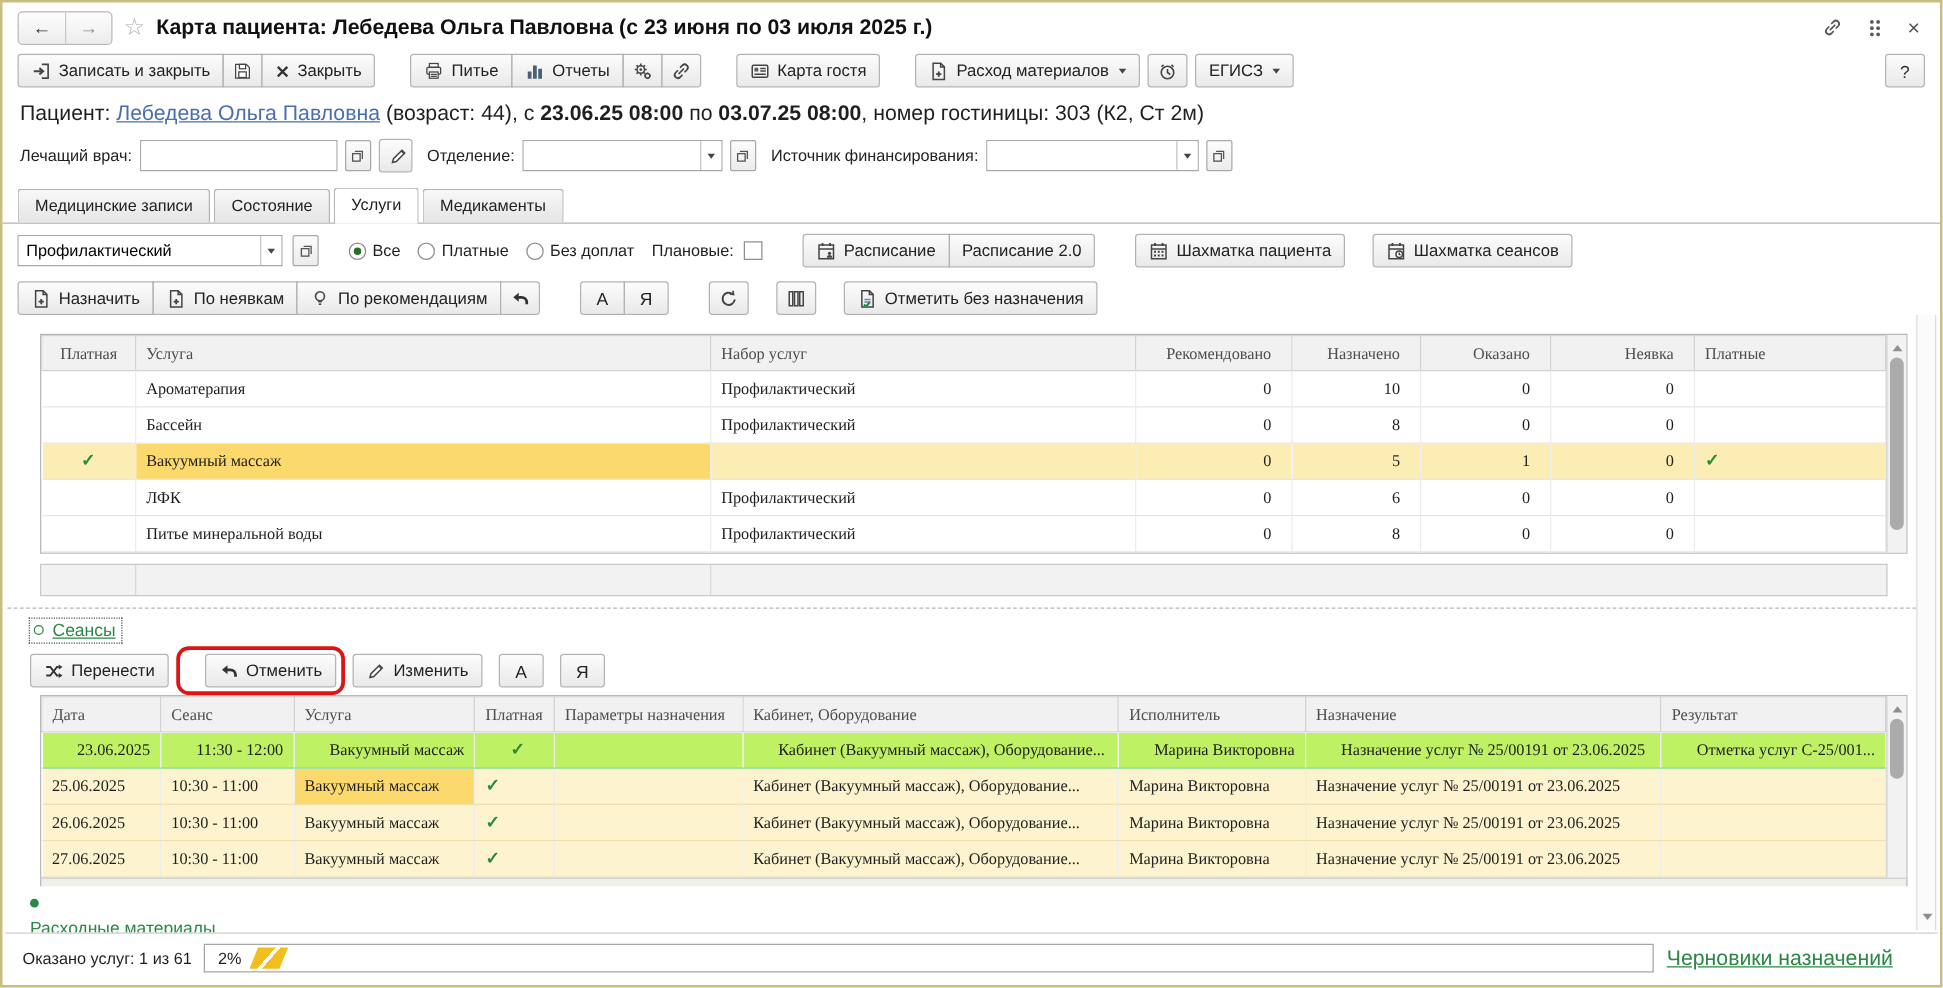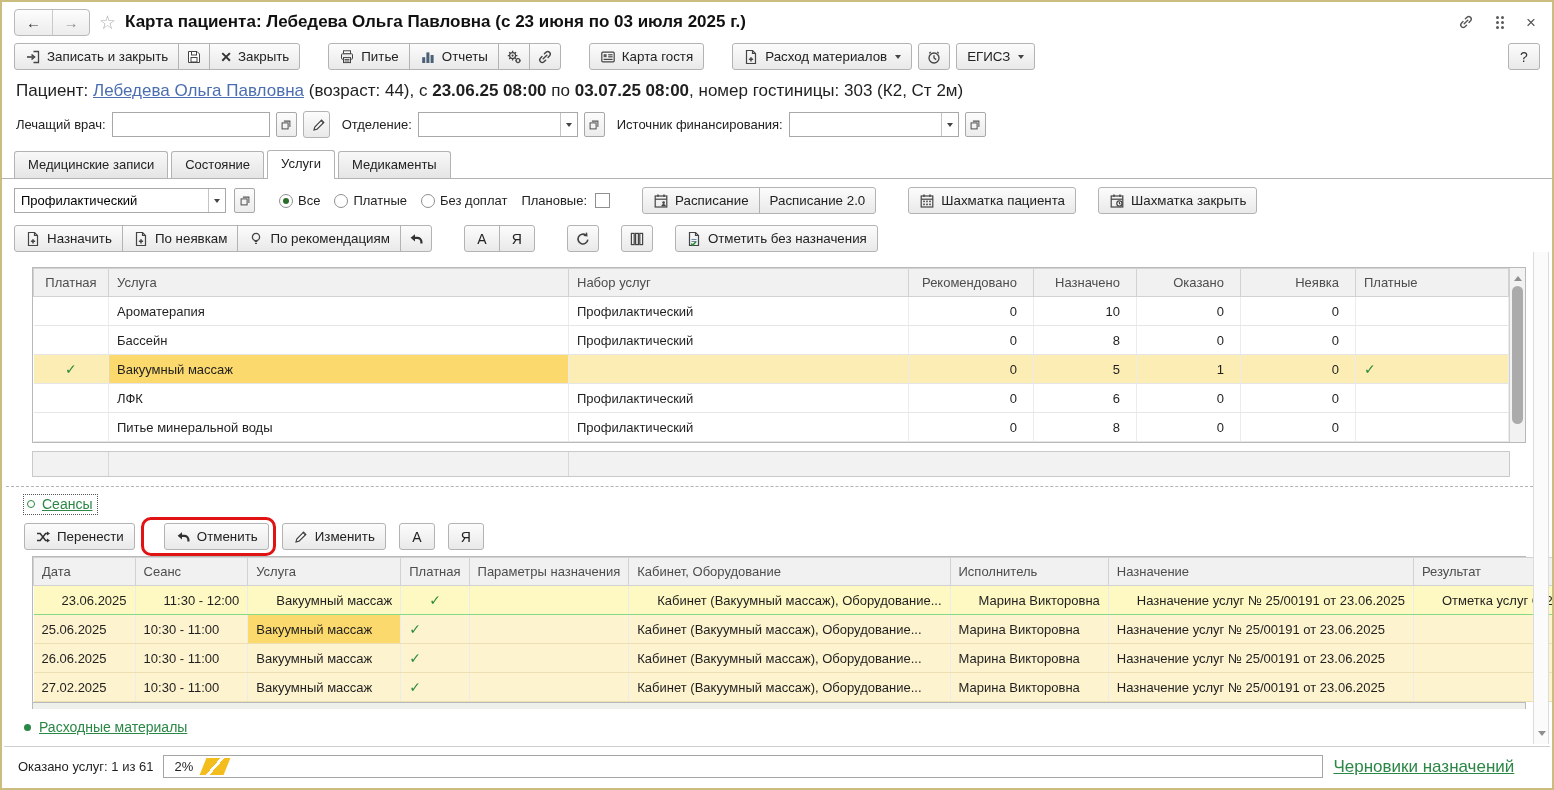--- a/index.html
+++ b/index.html
@@ -60,30 +60,30 @@
   
   .filterrow { display:flex; align-items:center; padding:8px 12px 4px 12px; gap:8px; }
   .radio { width:14px; height:14px; border:1px solid #8f8f8f; border-radius:50%; background:#fff; position:relative; flex:none; }
   .radio.checked::after { content:""; position:absolute; inset:3px; border-radius:50%; background:#2a6e2a; }
   .ritem { display:inline-flex; align-items:center; gap:5px; margin-right:6px; }
   .checkbox { width:15px; height:15px; border:1px solid #8f8f8f; background:#fff; flex:none; }
   
   .actionsrow { display:flex; align-items:center; padding:7px 12px; gap:8px; }
   .lettbtn { width:36px; justify-content:center; font-size:14px; }
   
-  .tblwrap { display:flex; margin:8px 0 0 30px; width:1494px; border:1px solid #b9b9b9; background:#fff; }
+  .tblwrap { display:flex; margin:8px 0 0 30px; width:1494px; border:1px solid #b9b9b9; background:#fff;font-family:Liberation Serif, serif; }
   table { border-collapse:collapse; table-layout:fixed; flex:1; }
   th { background:#f1f1f1; border:1px solid #d2d2d2; height:28px; font-weight:normal;
        color:#4d4d4d; text-align:left; padding:0 8px; overflow:hidden; white-space:nowrap; }
   td { height:29px; border-right:1px solid #ececec; border-bottom:1px solid #e6e6e6;
        padding:0 8px; overflow:hidden; white-space:nowrap; background:#fff; }
   .al-r { text-align:right; padding-right:16px; }
   .al-c { text-align:center; }
   tr.state-selected td { background:#fcedb4; }
-  tr.state-done td     { background:#fef9c3; border-bottom-color:#86d986;padding-left:28px; }
+  tr.state-done td     { background:#bef264; border-bottom-color:#86d986;padding-left:28px; }
   tr.state-planned td  { background:#fdf3cf; border-bottom-color:#ecdfb2; }
   td.focus-cell { background:#fbd96d !important; }
   .check { color:#2c8a3c; font-weight:bold; font-size:14px; }
   .vsb { width:16px; background:#f2f2f2; border-left:1px solid #d0d0d0; position:relative; }
   .vsb .up { position:absolute; top:4px; left:4px; width:0; height:0;
              border:4px solid transparent; border-bottom:5px solid #8f8f8f; }
   .vsb .thumb { position:absolute; left:2px; right:2px; border-radius:7px; background:#ababab; }
   .tfootrow { height:26px; background:#f2f2f2; border:1px solid #c9c9c9; margin:8px 0 0 30px;
               width:1478px; position:relative; }
   .tfootrow i { position:absolute; top:0; bottom:0; border-left:1px solid #d8d8d8; }
@@ -92,21 +92,21 @@
   .sechead { margin:2px 0 5px 22px; display:inline-flex; align-items:center; gap:7px;
              outline:1px dotted #555; padding:1px 5px 2px 3px; }
   .ring { width:8px; height:8px; border:1.6px solid #2a8745; border-radius:50%; flex:none; }
   .seclink { color:#2a8745; text-decoration:underline; font-size:14px; }
   .sesstoolbar { display:flex; align-items:center; gap:13px; margin:4px 0 6px 22px; }
   .annwrap { position:relative; display:inline-flex;padding-left:16px; }
   .ann { position:absolute; inset:-6px -7px; border:3px solid #e01212; border-radius:10px; pointer-events:none; }
   .sliver { height:6px; background:#eef0ec; border-left:1px solid #b9b9b9; border-right:1px solid #b9b9b9;
             margin-left:30px; width:1494px; }
   
-  .matline { margin:10px 14px 3px 22px; display:inline-flex; align-items:center; gap:8px; }
+  .matline { margin:10px 14px 3px 22px; display:inline-flex; gap:8px;flex-direction:column; }
   .dot { width:7px; height:7px; background:#2a8745; border-radius:50%; flex:none; }
   .costline { margin:8px 14px 4px 14px; }
   .bottombar { position:absolute; left:2px; right:2px; bottom:2px; height:40px; border-top:1px solid #cfcfcf;
                background:#fff; display:flex; align-items:center; padding:0 26px 0 14px; gap:10px; }
   .pbar { flex:1; height:23px; border:1px solid #a5a5a5; background:#fff; display:flex;
           align-items:center; padding:0 10px; gap:10px; max-width:1160px; }
   .pfill { width:24px; height:17px; background:linear-gradient(115deg,#f2bd1d 44%,#fff 44%,#fff 56%,#f2bd1d 56%); transform:skewX(-22deg); }
   .drafts { color:#2a8745; text-decoration:underline; font-size:17px; white-space:nowrap; }
   .formscroll { position:absolute; top:250px; right:3px; bottom:44px; width:16px;
                 border-left:1px solid #dcdcdc; border-right:1px solid #dcdcdc; background:#fbfbfb; }
@@ -358,21 +358,21 @@
   </button>
   <span style="width:6px"></span>
   <button class="btn">
     <svg class="i" viewBox="0 0 16 16" fill="none" stroke="#444" stroke-width="1.2">
         <rect x="2.2" y="3" width="11.6" height="11"></rect>
         <path d="M2.2 6.2h11.6"></path>
         <path d="M5 1.4v2.4M11 1.4v2.4" stroke-width="1.5"></path>
         <circle cx="10.4" cy="10.4" r="2.6" fill="#fff"></circle>
         <path d="M10.4 9v1.4l1 .8"></path>
       </svg>
-    <span>Шахматка закрыть</span>
+    <span>Шахматка сеансов</span>
   </button>
 </div>
 
 <div class="actionsrow">
   <div class="grp">
     <button class="btn">
       <svg class="i" viewBox="0 0 16 16" fill="none" stroke="#444" stroke-width="1.2">
           <path d="M3.5 1.5h6l3 3v10h-9z"></path>
           <path d="M9.5 1.5v3h3"></path>
           <path d="M8 8.2v4.2M5.9 10.3h4.2" stroke-width="1.5"></path>
@@ -613,21 +613,21 @@
           <td class="al-l">10:30 - 11:00</td>
           <td class="al-l">Вакуумный массаж</td>
           <td class="al-l"><span class="check">✓</span></td>
           <td class="al-l"></td>
           <td class="al-l">Кабинет (Вакуумный массаж), Оборудование...</td>
           <td class="al-l">Марина Викторовна</td>
           <td class="al-l">Назначение услуг № 25/00191 от 23.06.2025</td>
           <td class="al-l"></td>
         </tr>
         <tr class="state-planned">
-          <td class="al-l">27.02.2025</td>
+          <td class="al-l">27.06.2025</td>
           <td class="al-l">10:30 - 11:00</td>
           <td class="al-l">Вакуумный массаж</td>
           <td class="al-l"><span class="check">✓</span></td>
           <td class="al-l"></td>
           <td class="al-l">Кабинет (Вакуумный массаж), Оборудование...</td>
           <td class="al-l">Марина Викторовна</td>
           <td class="al-l">Назначение услуг № 25/00191 от 23.06.2025</td>
           <td class="al-l"></td>
         </tr>
       </tbody>

